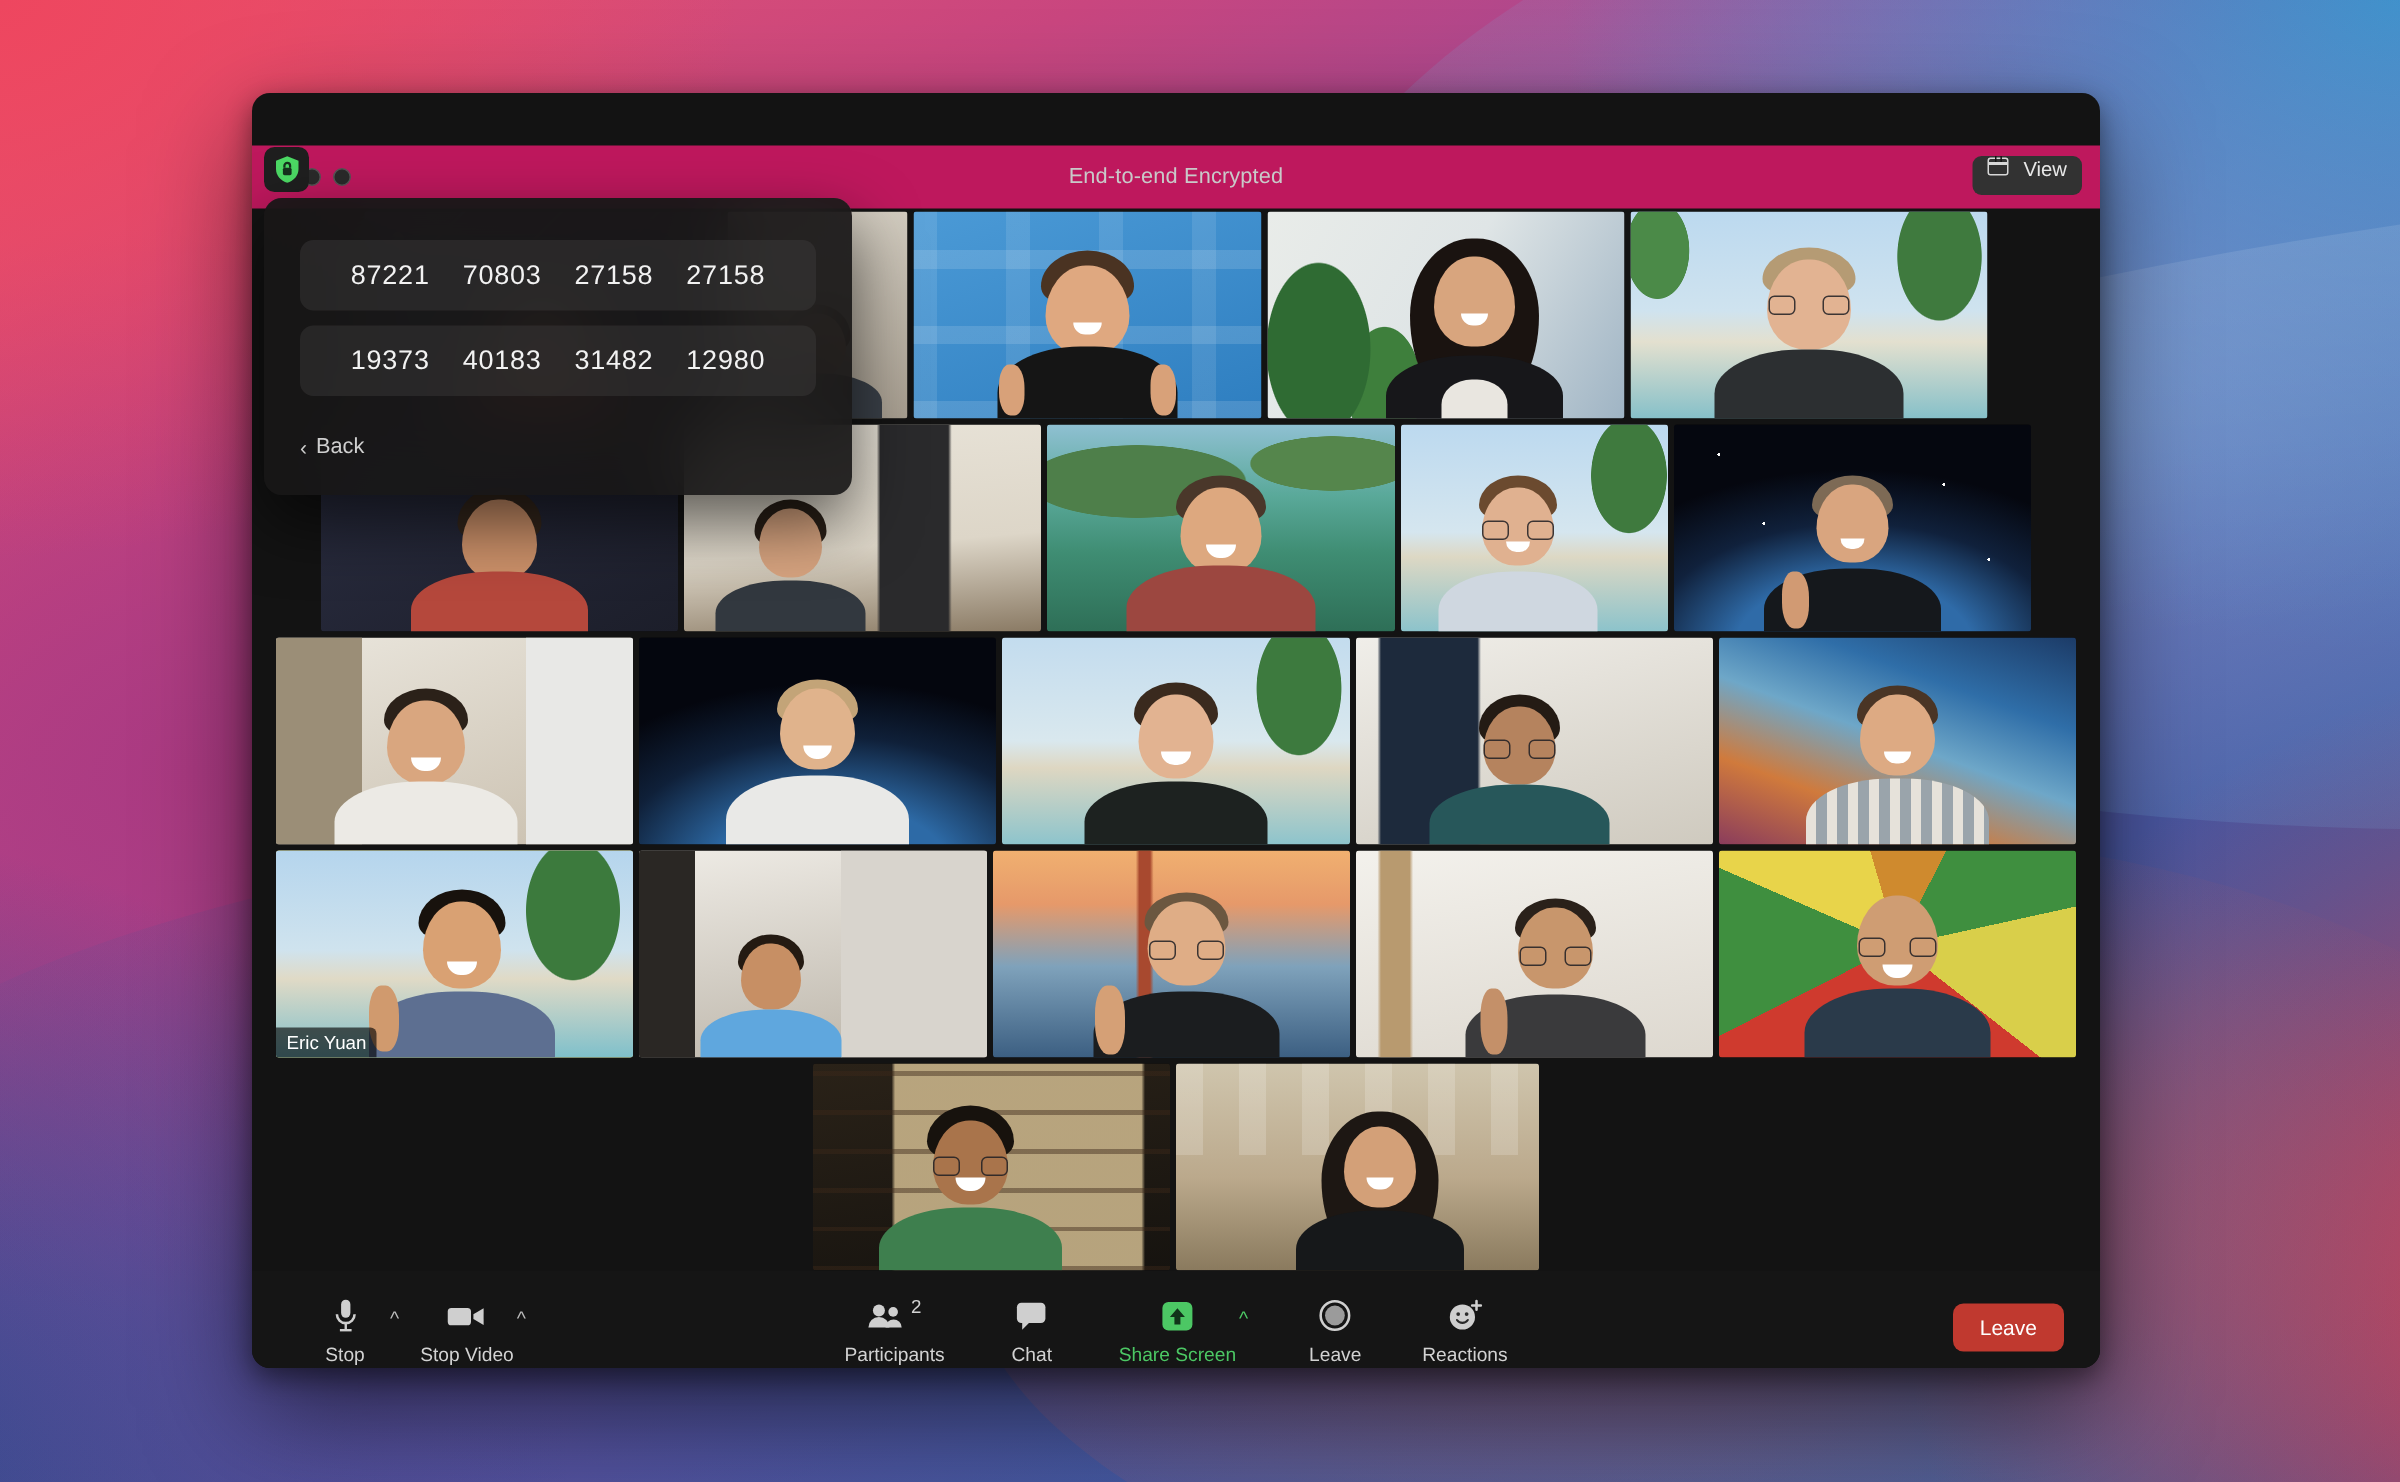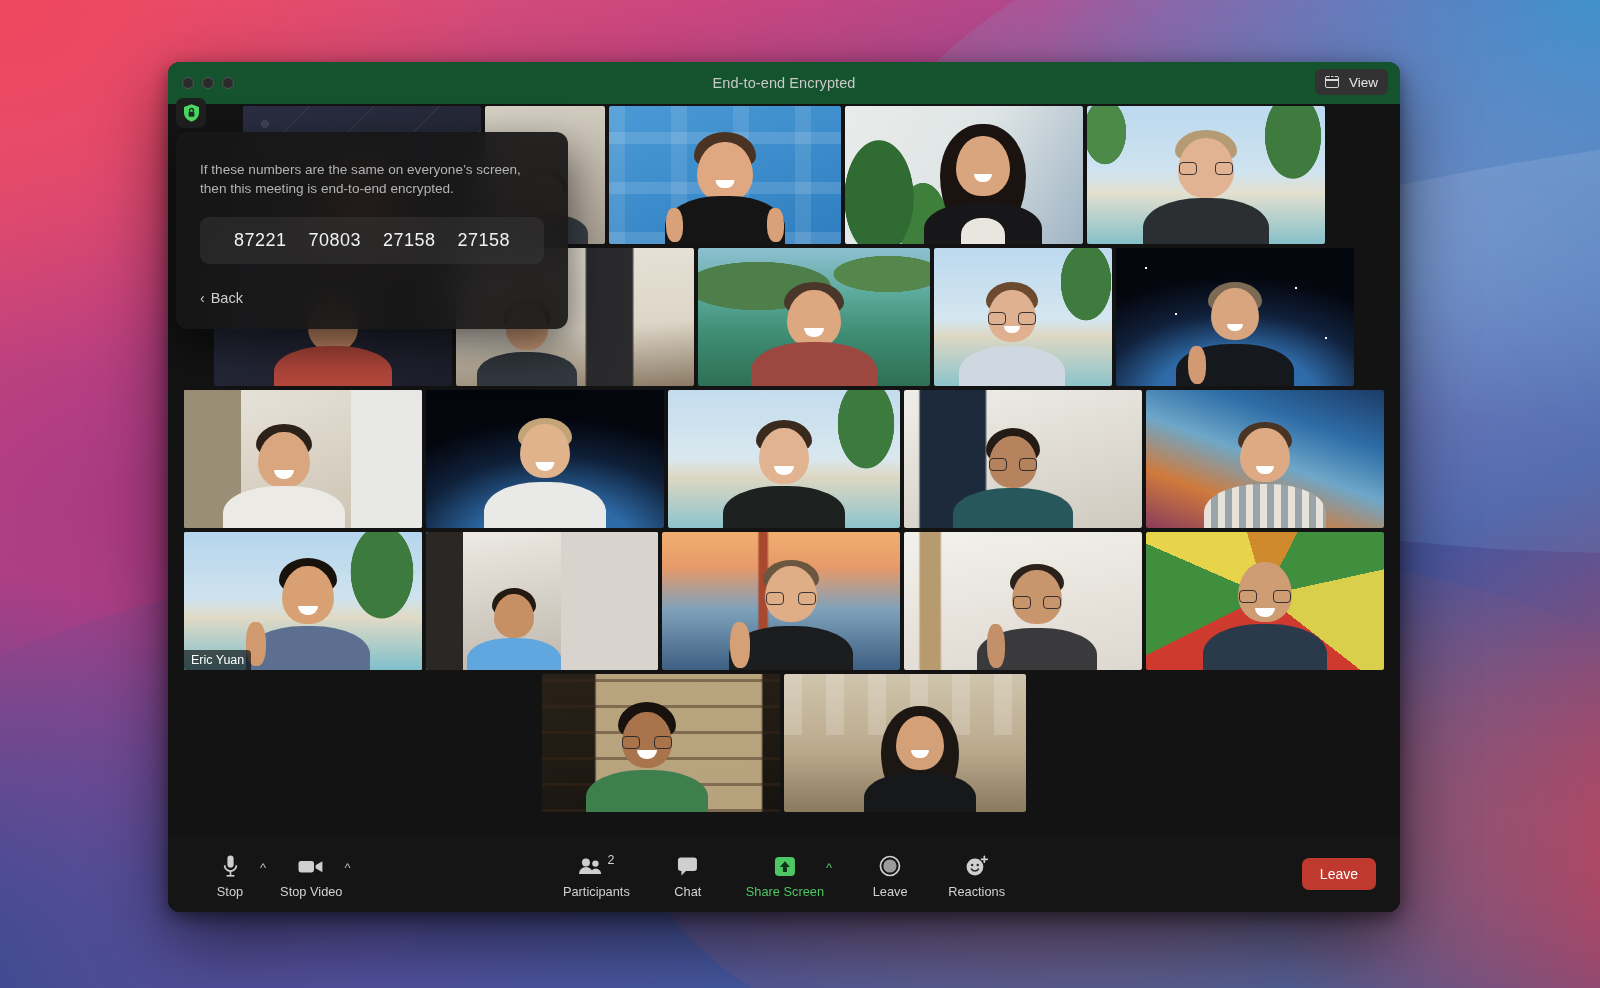--- a/index.html
+++ b/index.html
@@ -70,23 +70,24 @@
     overflow: hidden;
     display: flex;
     flex-direction: column;
   }
 
   
   .titlebar {
     position: relative;
     height: 42px;
     flex: 0 0 42px;
-    background: #14532d;
+    background: #be185d;
     display: flex;
     align-items: center;
+    margin-top: 35px;
   }
   .traffic {
     display: flex;
     gap: 8px;
     padding-left: 14px;
     align-items: center;
   }
   .tl {
     width: 12px; height: 12px;
     border-radius: 50%;
@@ -102,21 +103,21 @@
     letter-spacing: .1px;
     pointer-events: none;
   }
   .view-btn {
     position: absolute;
     right: 12px; top: 7px;
     height: 26px;
     background: #323232;
     border-radius: 6px;
     display: flex;
-    align-items: center;
+    align-items: flex-start;
     gap: 10px;
     padding: 1px 10px;
     color: #e8e8e8;
     font-size: 13.5px;
     cursor: pointer;
   }
   .view-grid-icon {
     width: 14px; height: 12px;
     border: 1.6px solid #d8d8d8;
     border-radius: 2px;
@@ -643,27 +644,32 @@
             <div class="head" style="top:10px;width:48px;height:54px;background:#d3a078"></div>
             <div class="smile" style="top:44px;width:18px;height:8px"></div>
             <div class="torso" style="bottom:0;width:112px;height:40px;background:#16181a"></div>
           </div>
         </div>
       </div>
 
     </div>
 
     <div class="verify-popup">
-      <div class="verify-sub">If these numbers are the same on everyone’s screen, then this meeting is end-to-end encrypted.</div>
 
       <div class="code-row">
         <span>87221</span>
         <span>70803</span>
         <span>27158</span>
         <span>27158</span>
+      </div>
+      <div class="code-row">
+        <span>19373</span>
+        <span>40183</span>
+        <span>31482</span>
+        <span>12980</span>
       </div>
 
       <div class="back-link">
         <span class="back-chev">‹</span>
         <span>Back</span>
       </div>
     </div>
 
     <div class="toolbar">
 

